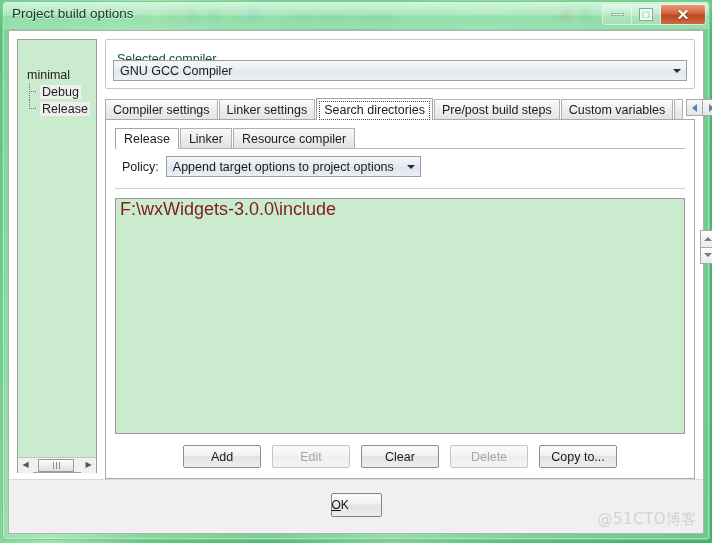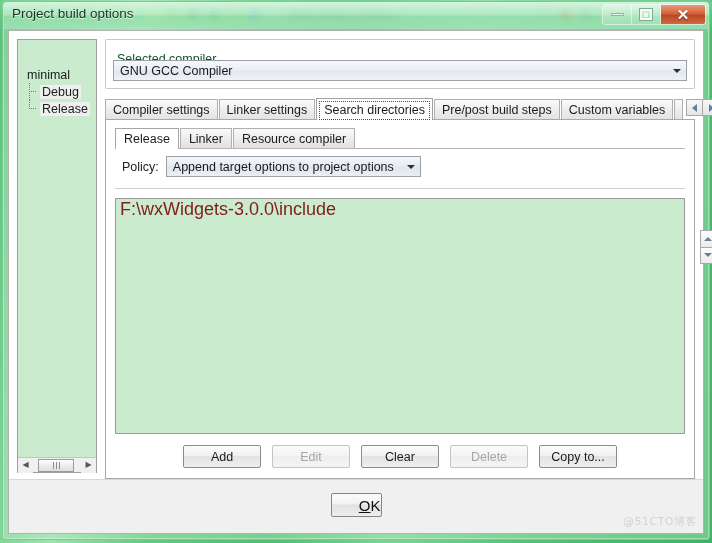--- a/index.html
+++ b/index.html
@@ -340,31 +340,31 @@
     position: absolute; left: 0; right: 0; bottom: 0; height: 54px;
     background: #f0f0f0;
     border-top: 1px solid #d8d8d8;
   }
   #footer-buttons {
     position: absolute; left: 0; right: 0; top: 13px;
     display: flex; justify-content: center; gap: 12px;
   }
   .btn-main {
     width: 51px; height: 24px;
-    display: flex; align-items: center; justify-content: flex-end;
-    font-size: 15px; color: #111;
+    display: flex; align-items: center; justify-content: flex-start;
+    font-size: 12px; color: #111;
     background: linear-gradient(180deg,#fcfcfc 0%, #f2f2f2 45%, #e2e2e2 50%, #ededed 100%);
     border: 1px solid #858585;
     border-radius: 2px;
   }
   .btn-main u { text-decoration: underline; }
 
   #watermark {
     position: absolute; right: 6px; bottom: 4px;
-    font-size: 11px; color: #d2d2d2;
+    font-size: 15px; color: #d2d2d2;
     letter-spacing: .5px;
     font-family: "DejaVu Sans", sans-serif;
     user-select: none;
   }
 </style>
 </head>
 <body>
 
 <div id="desktop">
 

